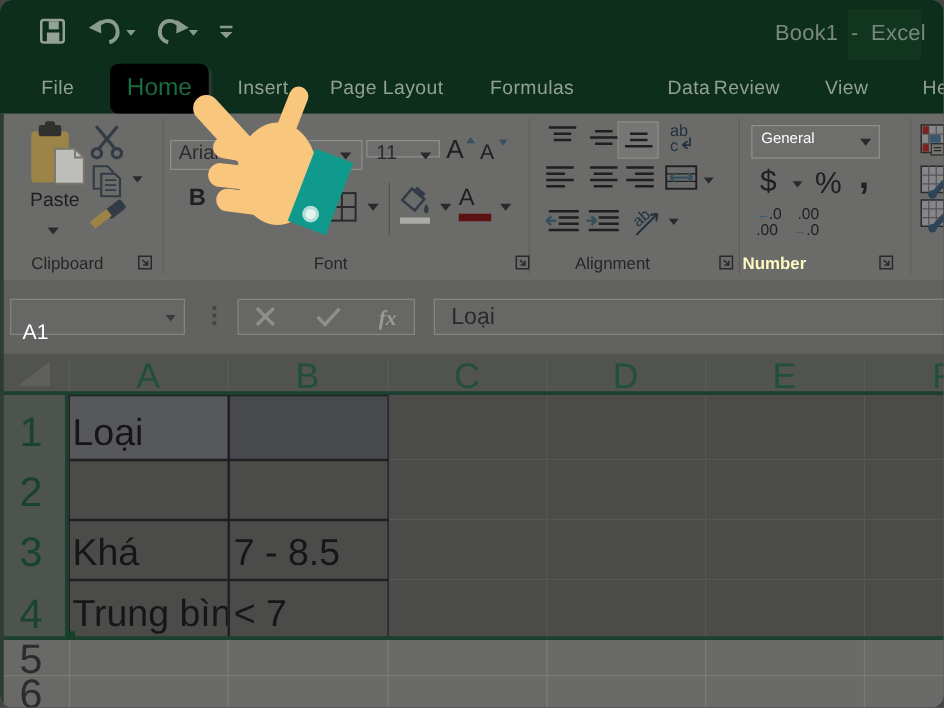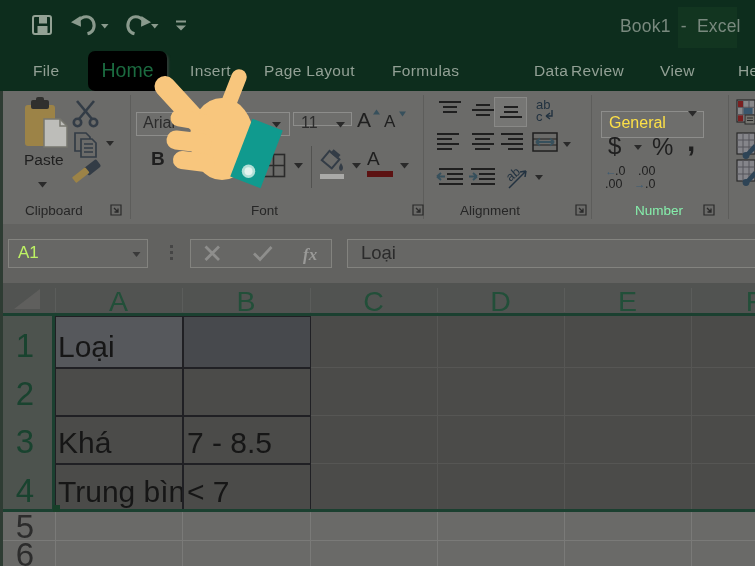--- a/index.html
+++ b/index.html
@@ -1,18 +1,18 @@
 <!DOCTYPE html>
 <html><head>
 <meta charset="utf-8">
 <style>
   html,body{margin:0;padding:0;background:#444;}
   *{box-sizing:border-box;}
   #stage{position:relative;width:755px;height:566px;overflow:hidden;
-    font-family:"Liberation Sans",sans-serif;background:#6b6b69;}
+    font-family:"Liberation Sans",sans-serif;background:#6b6b69;border-radius:10px;}
   .abs{position:absolute;}
 </style>
 </head>
 <body>
 <div id="stage">
 
   <div class="abs" style="left:0;top:0;width:755px;height:48px;background:#0d2d1d;"></div>
   <div class="abs" style="left:678px;top:7px;width:59px;height:47px;background:#123520;"></div>
   <div class="abs" style="left:620px;top:16px;width:135px;height:22px;color:#79897e;font-size:17.5px;letter-spacing:0.2px;">Book1&nbsp; -&nbsp; Excel</div>
 
@@ -53,21 +53,21 @@
   <div class="abs" style="left:0;top:91px;width:755px;height:133px;background:#6b6b69;"></div>
 
   <div class="abs" style="left:130px;top:95px;width:1px;height:124px;background:#5d5d5b;"></div>
   <div class="abs" style="left:423px;top:95px;width:1px;height:124px;background:#5d5d5b;"></div>
   <div class="abs" style="left:591px;top:95px;width:1px;height:124px;background:#5d5d5b;"></div>
   <div class="abs" style="left:728px;top:95px;width:1px;height:124px;background:#5d5d5b;"></div>
 
   <div class="abs" style="left:25px;top:203px;width:80px;color:#262626;font-size:13.5px;">Clipboard</div>
   <div class="abs" style="left:251px;top:203px;width:60px;color:#262626;font-size:13.5px;">Font</div>
   <div class="abs" style="left:460px;top:203px;width:90px;color:#262626;font-size:13.5px;">Alignment</div>
-  <div class="abs" style="left:635px;top:203px;width:80px;color:#86efac;font-size:13.5px;">Number</div>
+  <div class="abs" style="left:594px;top:203px;width:80px;color:#fef9c3;font-size:13.5px;font-weight:bold;">Number</div>
 
   <svg class="abs" style="left:110px;top:204px;" width="12" height="12" viewBox="0 0 12 12">
     <path d="M1 1 h10 v10 h-10 z" fill="none" stroke="#2a2a2a" stroke-width="1.2"></path>
     <path d="M4 4 l4 4 M8 4.5 v3.5 h-3.5" stroke="#2a2a2a" stroke-width="1.3" fill="none"></path>
   </svg>
   <svg class="abs" style="left:412px;top:204px;" width="12" height="12" viewBox="0 0 12 12">
     <path d="M1 1 h10 v10 h-10 z" fill="none" stroke="#2a2a2a" stroke-width="1.2"></path>
     <path d="M4 4 l4 4 M8 4.5 v3.5 h-3.5" stroke="#2a2a2a" stroke-width="1.3" fill="none"></path>
   </svg>
   <svg class="abs" style="left:575px;top:204px;" width="12" height="12" viewBox="0 0 12 12">
@@ -188,21 +188,21 @@
     <path d="M111 51 h18 M111 51 l4 -3.5 M111 51 l4 3.5 M129 51 l-4 -3.5 M129 51 l-4 3.5" stroke="#37505c" stroke-width="1.8" fill="none"></path>
     <path d="M138 51 l8 0 -4 5 z" fill="#2a2a2a"></path>
 
     <g transform="rotate(-40 92 88)">
       <text x="85" y="86" font-size="12.5" fill="#223240" font-family="Liberation Sans,sans-serif">ab</text>
     </g>
     <path d="M84 97 l17 -17 M101 80 l-6 1 M101 80 l-1 6" stroke="#223240" stroke-width="1.5" fill="none"></path>
     <path d="M110 84 l8 0 -4 5 z" fill="#2a2a2a"></path>
   </svg>
 
-  <div class="abs" style="left:601px;top:100px;width:103px;height:27px;border:1.5px solid #8d8d8b;background:#6e6e6c;color:#fde047;font-size:16px;padding:2px 0 0 7px;margin-top:11px;">General</div>
+  <div class="abs" style="left:601px;top:100px;width:103px;height:27px;border:1.5px solid #8d8d8b;background:#6e6e6c;color:#ffffff;font-size:12px;padding:2px 0 0 7px;">General</div>
   <svg class="abs" style="left:686px;top:109px;" width="14" height="10">
       <path d="M2 2 l9 0 -4.5 5.5 z" fill="#2a2a2a"></path>
     </svg>
   <div class="abs" style="left:608px;top:132px;color:#1f1f1f;font-size:24px;">$</div>
   <svg class="abs" style="left:632px;top:143px;" width="12" height="9">
       <path d="M2 2 l8 0 -4 5 z" fill="#2a2a2a"></path>
     </svg>
   <div class="abs" style="left:652px;top:133px;color:#1f1f1f;font-size:24px;">%</div>
   <div class="abs" style="left:687px;top:124px;color:#1f1f1f;font-size:30px;font-weight:bold;">,</div>
   <svg class="abs" style="left:603px;top:163px;" width="56" height="28" viewBox="0 0 56 28">
@@ -229,21 +229,21 @@
     <path d="M10 63 L19 53 L22 57 L13 66 Z" fill="#2e4456"></path>
     <circle cx="11" cy="64.5" r="3.4" fill="#2e4456"></circle>
 
     <rect x="2" y="69" width="18" height="21" fill="#85858a" stroke="#2a2a2a" stroke-width="1.2"></rect>
     <path d="M2 76 h18 M2 83 h18 M8 69 v21 M14 69 v21" stroke="#55555a" stroke-width="1"></path>
     <path d="M10 90 L19 80 L22 84 L13 93 Z" fill="#2e4456"></path>
     <circle cx="11" cy="91.5" r="3.4" fill="#2e4456"></circle>
   </svg>
 
   <div class="abs" style="left:0;top:224px;width:755px;height:59px;background:#626260;"></div>
-  <div class="abs" style="left:8px;top:239px;width:140px;height:29px;border:1px solid #83837f;background:#676765;color:#bef264;font-size:17px;padding:3px 0 0 9px;">A1</div>
+  <div class="abs" style="left:8px;top:239px;width:140px;height:29px;border:1px solid #83837f;background:#676765;color:#ffffff;font-size:17px;padding:16px 0 0 9px;">A1</div>
   <svg class="abs" style="left:131px;top:250px;" width="12" height="9">
       <path d="M1.5 2 l8 0 -4 5 z" fill="#3a3a3a"></path>
     </svg>
   <div class="abs" style="left:170px;top:245px;width:3px;height:3px;background:#454545;box-shadow:0 6px #454545,0 12px #454545;"></div>
   <div class="abs" style="left:190px;top:239px;width:142px;height:29px;border:1px solid #83837f;background:#676765;"></div>
   <svg class="abs" style="left:198px;top:241px;" width="130" height="26" viewBox="0 0 130 26">
     <path d="M7.5 5.5 L21 19 M21 5.5 L7.5 19" stroke="#8e8e8c" stroke-width="2.8"></path>
     <path d="M56 12.5 l6 6 11.5 -12.5" stroke="#8e8e8c" stroke-width="2.8" fill="none"></path>
     <text x="105" y="19" font-size="17" font-style="italic" font-weight="bold" fill="#9a9a98" font-family="Liberation Serif,serif">fx</text>
   </svg>

